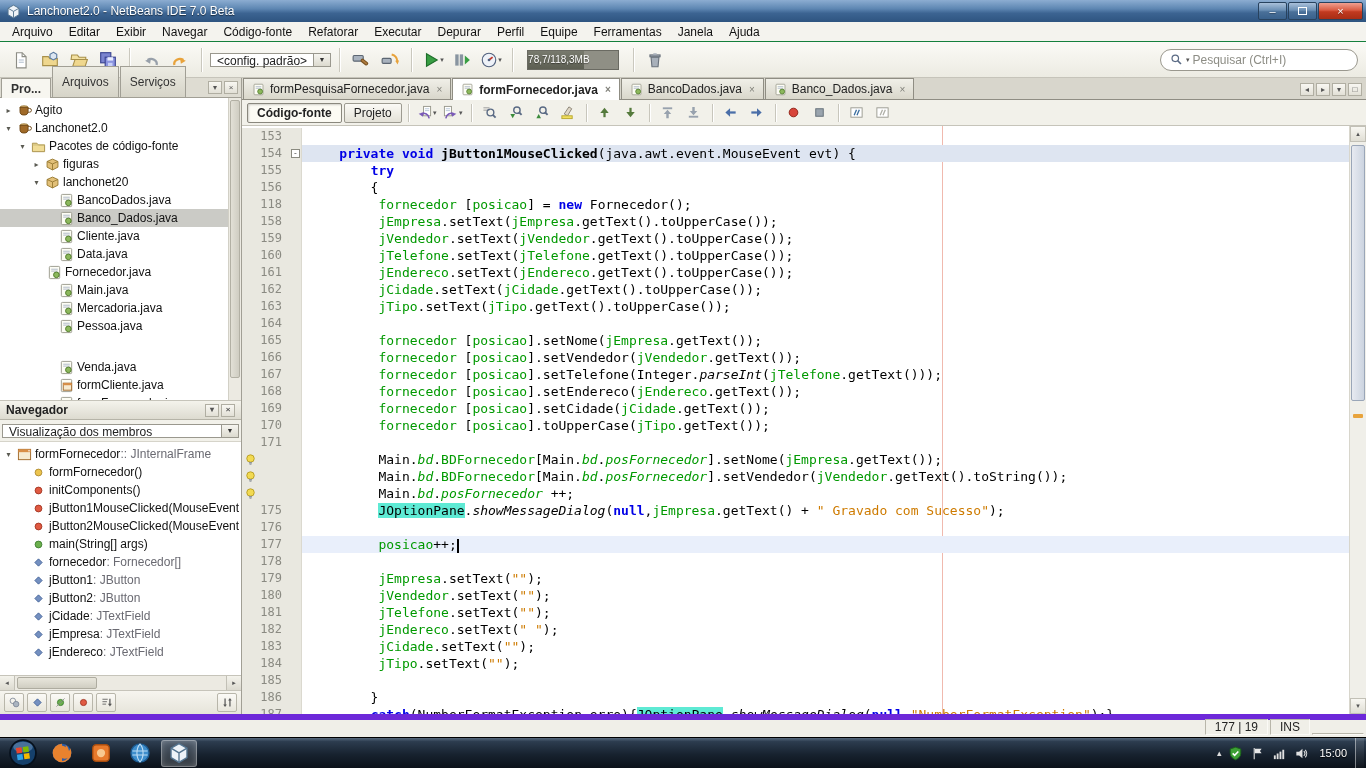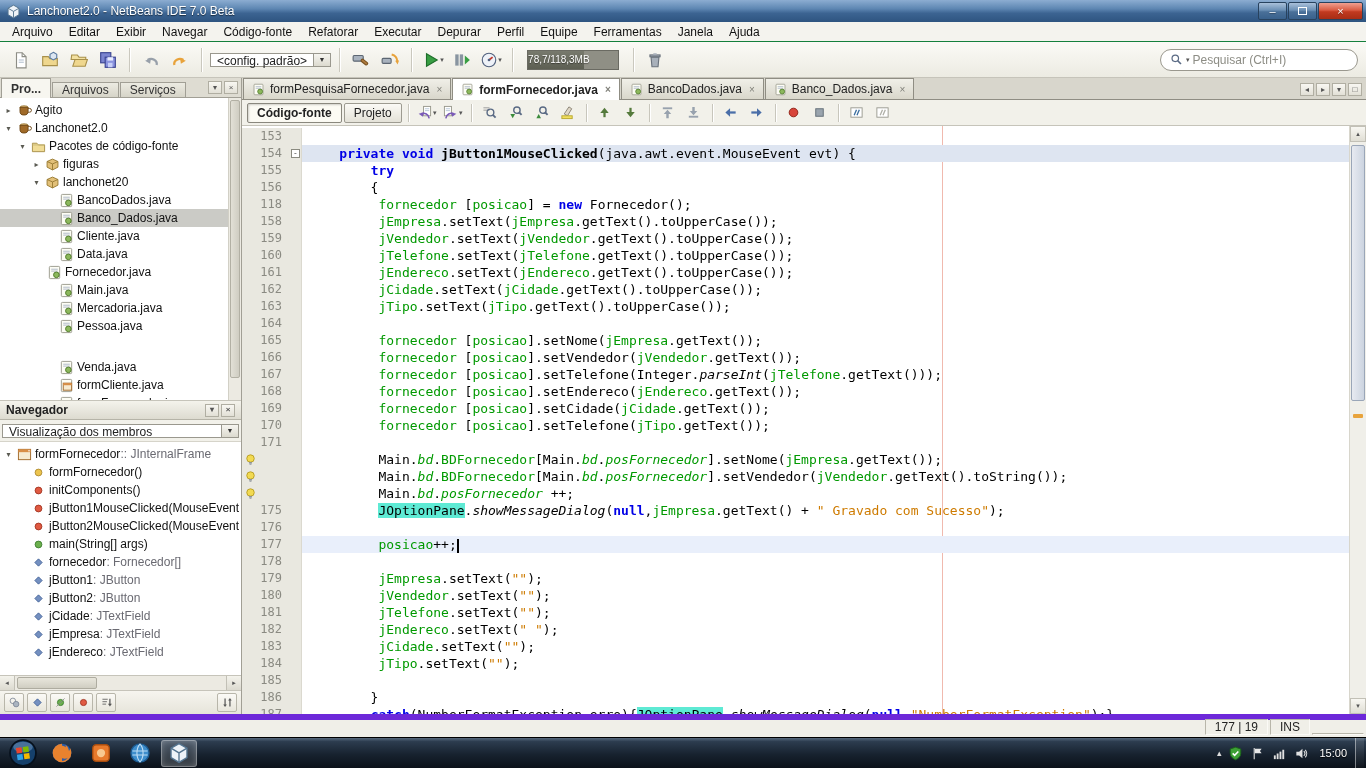--- a/index.html
+++ b/index.html
@@ -33,21 +33,21 @@
 .membar-fill{position:absolute;left:0;top:0;bottom:0;background:linear-gradient(#787a6e,#5d5f53)}
 .membar-text{position:relative;display:block;text-align:left;line-height:18px;font-size:10px;color:#fff;text-shadow:0 1px 1px rgba(0,0,0,.45);white-space:nowrap}
 .searchwrap{margin-left:auto;display:flex;align-items:center;height:22px;width:198px;border:1px solid #9a988e;border-radius:11px;background:#fff;padding:0 9px;gap:3px}
 .searchwrap input{border:none;outline:none;flex:1;min-width:0;font-family:"Liberation Sans",sans-serif;font-size:12px;color:#333;background:transparent}
 .searchwrap input::placeholder{color:#8d8d85}
 
 
 .main{flex:1;display:flex;min-height:0}
 .leftcol{width:242px;flex:0 0 242px;display:flex;flex-direction:column;background:#f2f1ea;border-right:1px solid #a19f95}
 .ltabs{height:20px;flex:0 0 20px;background:#dedcd2;display:flex;align-items:flex-end;border-bottom:1px solid #a19f95;padding-left:1px}
-.ltab{height:15px;padding:0 9px;display:flex;align-items:center;font-size:12px;color:#333;background:linear-gradient(#ecebe2,#d6d4c8);border:1px solid #a19f95;border-bottom:none;margin-right:1px;white-space:nowrap}
+.ltab{height:31px;padding:0 9px;display:flex;align-items:center;font-size:12px;color:#333;background:linear-gradient(#ecebe2,#d6d4c8);border:1px solid #a19f95;border-bottom:none;margin-right:1px;white-space:nowrap}
 .ltab.active{background:#f7f6f0;font-weight:bold;height:20px;margin-bottom:-1px}
 .lt-ctrl{margin-left:auto;display:flex;gap:2px;padding:0 3px 3px 0}
 .mini-btn{width:14px;height:13px;border:1px solid #b0aea2;background:linear-gradient(#f8f7f2,#e2e0d6);display:inline-flex;align-items:center;justify-content:center;font-size:8px;color:#555;line-height:1}
 .ptree-wrap{height:303px;flex:0 0 303px;background:#fff;border-bottom:1px solid #c6c4ba;position:relative;overflow:hidden}
 .ptree{position:absolute;top:0;left:0;right:13px;bottom:0;padding-top:3px;overflow:hidden}
 .trow{height:18px;display:flex;align-items:center;white-space:nowrap;cursor:default;overflow:hidden}
 .trow.sel{background:#cbcbc6}
 .handle{width:13px;text-align:center;font-size:8px;color:#5a5a52;flex:0 0 13px}
 .ticon{width:18px;flex:0 0 18px;display:inline-flex;justify-content:center}
 .tlabel{font-size:12px;color:#111;padding-left:2px}
@@ -979,21 +979,21 @@
             <div class="codeline"><span class="gut">160</span><span class="fold"></span><span class="ct"><span class="tk-p">         </span><span class="tk-f">jTelefone</span><span class="tk-p">.setText(</span><span class="tk-f">jTelefone</span><span class="tk-p">.getText().toUpperCase());</span></span></div>
             <div class="codeline"><span class="gut">161</span><span class="fold"></span><span class="ct"><span class="tk-p">         </span><span class="tk-f">jEndereco</span><span class="tk-p">.setText(</span><span class="tk-f">jEndereco</span><span class="tk-p">.getText().toUpperCase());</span></span></div>
             <div class="codeline"><span class="gut">162</span><span class="fold"></span><span class="ct"><span class="tk-p">         </span><span class="tk-f">jCidade</span><span class="tk-p">.setText(</span><span class="tk-f">jCidade</span><span class="tk-p">.getText().toUpperCase());</span></span></div>
             <div class="codeline"><span class="gut">163</span><span class="fold"></span><span class="ct"><span class="tk-p">         </span><span class="tk-f">jTipo</span><span class="tk-p">.setText(</span><span class="tk-f">jTipo</span><span class="tk-p">.getText().toUpperCase());</span></span></div>
             <div class="codeline"><span class="gut">164</span><span class="fold"></span><span class="ct"></span></div>
             <div class="codeline"><span class="gut">165</span><span class="fold"></span><span class="ct"><span class="tk-p">         </span><span class="tk-f">fornecedor</span><span class="tk-p"> [</span><span class="tk-f">posicao</span><span class="tk-p">].setNome(</span><span class="tk-f">jEmpresa</span><span class="tk-p">.getText());</span></span></div>
             <div class="codeline"><span class="gut">166</span><span class="fold"></span><span class="ct"><span class="tk-p">         </span><span class="tk-f">fornecedor</span><span class="tk-p"> [</span><span class="tk-f">posicao</span><span class="tk-p">].setVendedor(</span><span class="tk-f">jVendedor</span><span class="tk-p">.getText());</span></span></div>
             <div class="codeline"><span class="gut">167</span><span class="fold"></span><span class="ct"><span class="tk-p">         </span><span class="tk-f">fornecedor</span><span class="tk-p"> [</span><span class="tk-f">posicao</span><span class="tk-p">].setTelefone(Integer.</span><span class="tk-sm">parseInt</span><span class="tk-p">(</span><span class="tk-f">jTelefone</span><span class="tk-p">.getText()));</span></span></div>
             <div class="codeline"><span class="gut">168</span><span class="fold"></span><span class="ct"><span class="tk-p">         </span><span class="tk-f">fornecedor</span><span class="tk-p"> [</span><span class="tk-f">posicao</span><span class="tk-p">].setEndereco(</span><span class="tk-f">jEndereco</span><span class="tk-p">.getText());</span></span></div>
             <div class="codeline"><span class="gut">169</span><span class="fold"></span><span class="ct"><span class="tk-p">         </span><span class="tk-f">fornecedor</span><span class="tk-p"> [</span><span class="tk-f">posicao</span><span class="tk-p">].setCidade(</span><span class="tk-f">jCidade</span><span class="tk-p">.getText());</span></span></div>
-            <div class="codeline"><span class="gut">170</span><span class="fold"></span><span class="ct"><span class="tk-p">         </span><span class="tk-f">fornecedor</span><span class="tk-p"> [</span><span class="tk-f">posicao</span><span class="tk-p">].setTelefone(</span><span class="tk-f">jTipo</span><span class="tk-p">.getText());</span></span></div>
+            <div class="codeline"><span class="gut">170</span><span class="fold"></span><span class="ct"><span class="tk-p">         </span><span class="tk-f">fornecedor</span><span class="tk-p"> [</span><span class="tk-f">posicao</span><span class="tk-p">].toUpperCase(</span><span class="tk-f">jTipo</span><span class="tk-p">.getText());</span></span></div>
             <div class="codeline"><span class="gut">171</span><span class="fold"></span><span class="ct"></span></div>
             <div class="codeline"><span class="gut warn"><span class="svgico"><svg width="13" height="13" viewBox="0 0 16 16">
                     <circle cx="8" cy="6.8" r="4.6" fill="#f2da52" stroke="#b09418"></circle>
                     <rect x="6.3" y="11" width="3.4" height="2" fill="#8a9298"></rect>
                     <rect x="6.8" y="13.2" width="2.4" height="1.2" fill="#8a9298"></rect>
                   </svg></span></span><span class="fold"></span><span class="ct"><span class="tk-p">         Main.</span><span class="tk-sf">bd</span><span class="tk-p">.</span><span class="tk-f">BDFornecedor</span><span class="tk-p">[Main.</span><span class="tk-sf">bd</span><span class="tk-p">.</span><span class="tk-sf">posFornecedor</span><span class="tk-p">].setNome(</span><span class="tk-f">jEmpresa</span><span class="tk-p">.getText());</span></span></div>
             <div class="codeline"><span class="gut warn"><span class="svgico"><svg width="13" height="13" viewBox="0 0 16 16">
                     <circle cx="8" cy="6.8" r="4.6" fill="#f2da52" stroke="#b09418"></circle>
                     <rect x="6.3" y="11" width="3.4" height="2" fill="#8a9298"></rect>
                     <rect x="6.8" y="13.2" width="2.4" height="1.2" fill="#8a9298"></rect>

